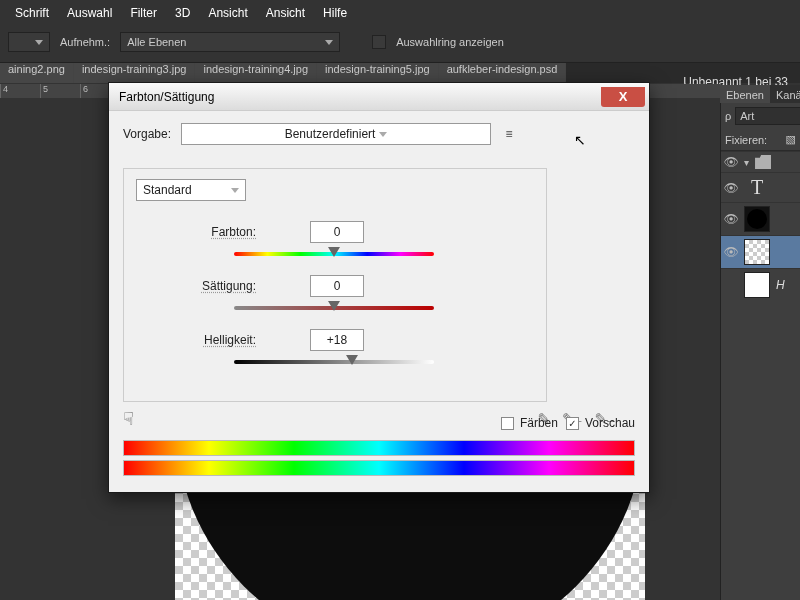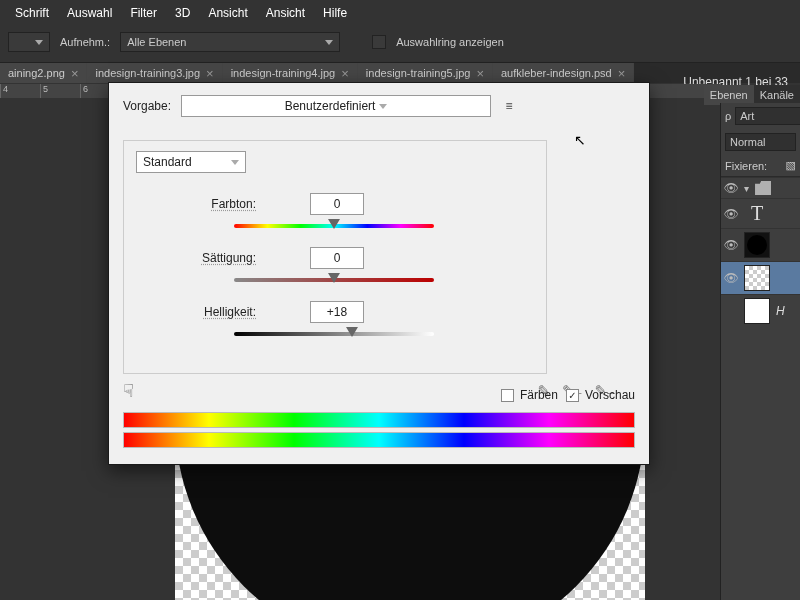--- a/index.html
+++ b/index.html
@@ -8,27 +8,27 @@
   
   .menubar { display: flex; gap: 18px; padding: 6px 15px 8px; color: #ffffff; font-size: 12px; }
   .toolbar2 { display: flex; align-items: center; gap: 10px; padding: 4px 8px 10px; font-size: 11px; color: #ccc; border-bottom: 1px solid #222;}
   .dropdown-dark { background:#3a3a3a; border:1px solid #222; color:#ccc; height:20px; display:inline-flex; align-items:center; padding:0 6px; }
   .dropdown-dark.wide { width:220px; justify-content:space-between; }
   .caret { width:0;height:0;border-left:4px solid transparent;border-right:4px solid transparent;border-top:5px solid #aaa;display:inline-block;margin-left:4px;}
   .checkbox-dark { width:14px;height:14px;border:1px solid #222;background:#3a3a3a;display:inline-block;}
 
   
   .tabs-row { display:flex; position:relative; height:20px; background:#2a2a2a; font-size:11px; color:#ccc;}
-  .doctab { display:flex; align-items:center; gap:6px; padding:0 8px; border-right:1px solid #444; background:#464646;}
+  .doctab { display:flex; align-items:center; gap:6px; padding:0 8px; border-right:1px solid #444; background:#464646;flex-direction:column;}
   .doctab .x { color:#999; font-size:13px; line-height:1;}
   .doctab.cut { background:#464646; }
 
   
   .rp-doc-title { position:absolute; right:12px; top:75px; font-size:12px; color:#ddd;}
-  .rp-tabs { position:absolute; top:85px; right:0; width:80px; display:flex; font-size:11px; color:#ccc; background:#2f2f2f;justify-content:flex-end;}
+  .rp-tabs { position:absolute; top:85px; right:0; width:80px; display:flex; font-size:11px; color:#ccc; background:#2f2f2f;}
   .rp-tabs div { padding:4px 6px; }
   .rp-tabs .active { background:#464646;}
   .rp-body { position:absolute; top:103px; right:0; width:80px; bottom:0; background:#3e3e3e; border-left:1px solid #222; }
   .rp-row { display:flex; align-items:center; gap:4px; padding:4px 4px; font-size:11px; color:#ccc;}
   .rp-select { flex:1; background:#303030; border:1px solid #222; height:18px; display:flex; align-items:center; padding:0 4px; gap:43px;}
   .eye { width:14px;height:14px; color:#bbb; font-size:12px; display:flex; align-items:center; justify-content:center;}
   .layer-row{display:flex;align-items:center;gap:6px;padding:3px 3px;border-top:1px solid #333;}
   .thumb{width:26px;height:26px;background:#fff;border:1px solid #222;}
   .thumb.black{background:#111;position:relative;overflow:hidden;}
   .thumb.trans{background:repeating-conic-gradient(#ccc 0 25%, #fff 0 50%) 0 0/8px 8px;}
@@ -151,25 +151,20 @@
   <div>Kanäle</div>
 </div>
 <div class="rp-body">
   <div class="rp-row">
     <span style="font-size:11px">ρ</span>
     <div class="rp-select">
         <span>Art</span>
         <span class="caret"></span>
       </div>
   </div>
-  <div class="rp-row">
-      <div class="rp-select">
-        <span>Normal</span>
-      </div>
-    </div>
   <div class="rp-row" style="border-bottom:1px solid #2a2a2a;">
       <span>Fixieren:</span>
       <span style="margin-left:auto">▧</span>
     </div>
 
   <div class="layer-row">
     <span class="eye">👁</span>
     <span style="font-size:10px;color:#bbb">▾</span>
     <span class="folder-icon"></span>
   </div>
@@ -186,20 +181,24 @@
     <span class="thumb trans"></span>
   </div>
   <div class="layer-row">
     <span class="eye" style="opacity:.2;">  </span>
     <span class="thumb"></span>
     <span class="rp-lbl rp-italic">H</span>
   </div>
 </div>
 
 <div class="dialog">
+  <div class="dlg-title">
+    <span>Farbton/Sättigung</span>
+    <span class="dlg-close">X</span>
+  </div>
   <div class="dlg-body">
 
     <div class="row1">
       <span>Vorgabe:</span>
       <div class="preset-select" style="max-width:310px;">
         <span>Benutzerdefiniert</span>
         <span class="caret"></span>
       </div>
       <span class="minibtn">≡</span>
     </div>

